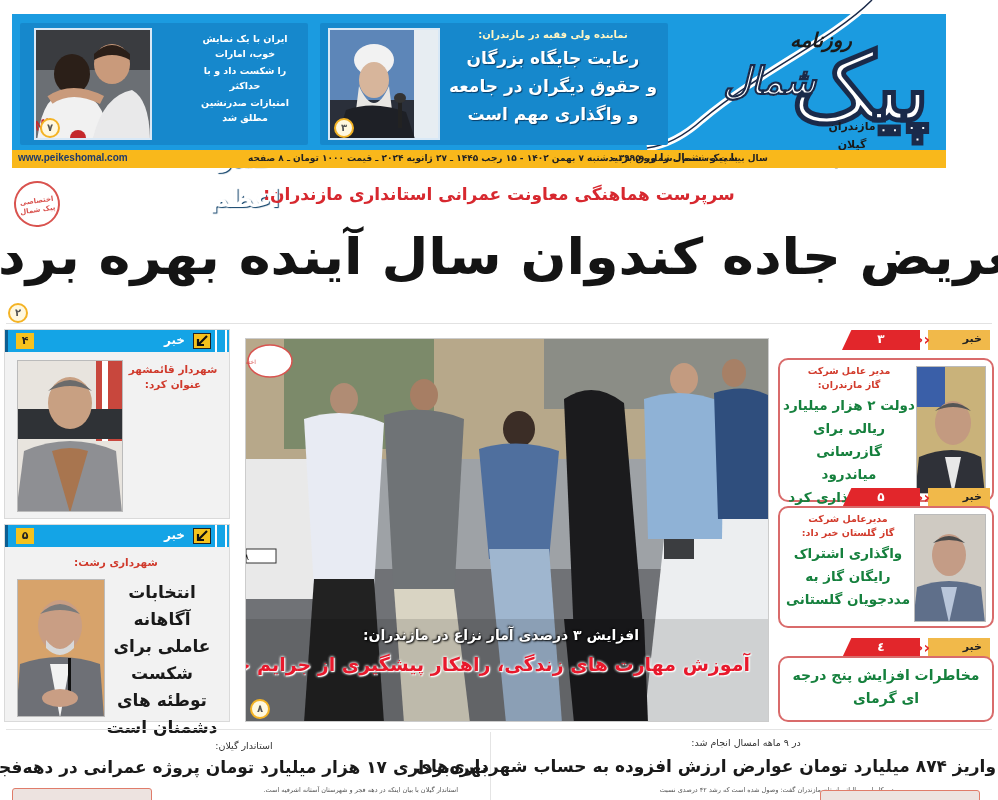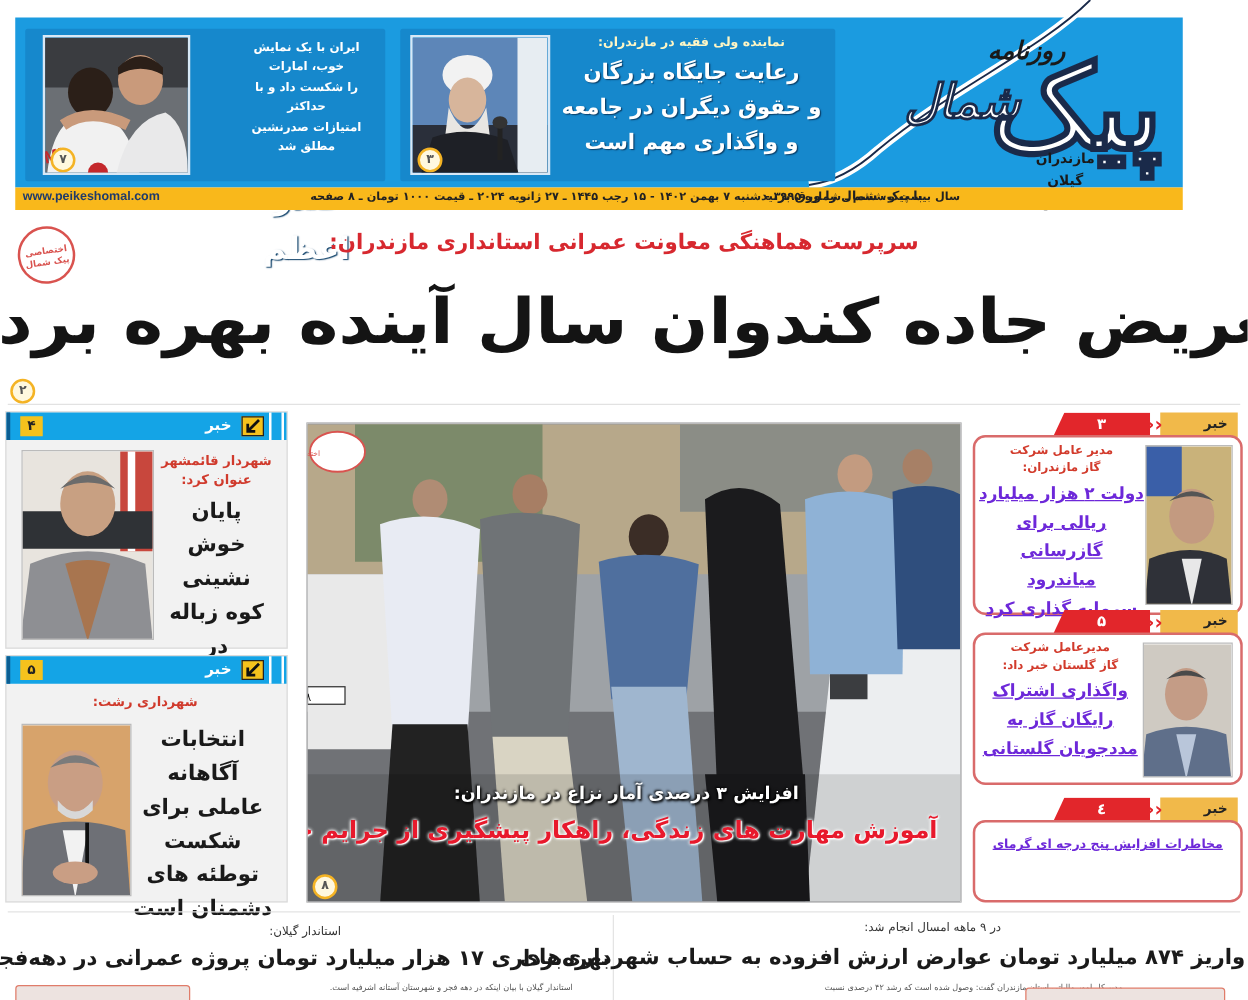--- a/index.html
+++ b/index.html
@@ -66,21 +66,21 @@
   
   .rbox { position: absolute; left: 778px; width: 216px; }
   .r-tabs { position: absolute; left: 0; top: 0; width: 100%; height: 20px; }
   .r-tab-yellow { position: absolute; right: 4px; top: 0; width: 62px; height: 20px; background: #f1b94a; }
   .r-tab-label { position: absolute; right: 8px; top: 2px; font: bold 11px "DejaVu Sans", sans-serif; color: #222; }
   .r-tab-red { position: absolute; right: 74px; top: 0; width: 78px; height: 20px; background: #e2262b; clip-path: polygon(12% 0, 100% 0, 100% 100%, 0 100%); }
   .r-tab-num { position: absolute; width: 100%; text-align: center; top: 2px; font: bold 12px "DejaVu Sans", sans-serif; color: #fff; }
   .r-chev { position: absolute; right: 64px; top: 1px; font: bold 16px "DejaVu Sans", sans-serif; color: #e2262b; line-height: 18px; }
   .r-frame { position: absolute; left: 0; top: 18px; width: 100%; border: 2px solid #d96b6b; border-radius: 10px; background: #fff; }
   .rbox-kicker { position: absolute; text-align: center; font: bold 9.5px "DejaVu Sans", sans-serif; color: #d23b2c; line-height: 14px; }
-  .rbox-title { position: absolute; text-align: center; font: bold 13.5px "DejaVu Sans", sans-serif; color: #6d28d9; line-height: 23px; text-decoration: underline; }
+  .rbox-title { position: absolute; text-align: center; font: bold 13.5px "DejaVu Sans", sans-serif; color: #15803d; line-height: 23px; }
 
   
   .bottom-rule { position: absolute; left: 6px; right: 6px; top: 729px; height: 1px; background: #e4e4e4; }
   .bottom-div { position: absolute; left: 490px; top: 732px; width: 1px; height: 68px; background: #e4e4e4; }
   .b-kicker { position: absolute; font: 9.5px "DejaVu Sans", sans-serif; color: #333; text-align: center; }
   .b-title { position: absolute; font: bold 17px "DejaVu Sans", sans-serif; color: #1a1a1a; white-space: nowrap; text-align: center; }
   .b-body { position: absolute; font: 6.5px "DejaVu Sans", sans-serif; color: #555; white-space: nowrap; }
   .b-photo { position: absolute; border: 1px solid #e07c6a; border-radius: 3px; background: #ede3e0; }
 </style>
 </head>
@@ -184,26 +184,20 @@
       <rect x="0" y="48" width="106" height="30" fill="#2f3236"></rect>
       <ellipse cx="54" cy="42" rx="22" ry="26" fill="#c8a082"></ellipse>
       <path d="M32 30 Q 54 8 76 30 Q 54 20 32 30Z" fill="#6b6b6b"></path>
       <path d="M0 152 L 8 90 Q 54 70 100 90 L 106 152 Z" fill="#8e8f93"></path>
       <path d="M36 90 L 54 152 L 72 90 Q 54 84 36 90Z" fill="#a8754f"></path>
     </svg>
   </div>
   <div class="lbox-kicker" style="right:6px; top:32px; width:100px;margin-left:48px;">
     <div>شهردار قائمشهر</div>
     <div>عنوان کرد:</div>
-  </div>
-  <div class="lbox-title" style="right:6px; top:66px; width:100px;">
-    <div>پایان</div>
-    <div>خوش نشینی</div>
-    <div>کوه زباله در</div>
-    <div>قائمشهر</div>
   </div>
 </div>
 
 <div class="lcol-box" style="top:524px; height:198px;">
   <div class="blue-bar">
     <div class="bar-num">۵</div>
     <div class="bar-label">خبر</div>
     <div class="bar-icon">
       <svg width="16" height="14" viewBox="0 0 16 14">
           <path d="M13 2 L4 11 M4 5 L4 11 L10 11" stroke="#111" stroke-width="2.2" fill="none"></path>
@@ -275,21 +269,21 @@
 <div class="rbox" style="top:330px; height:162px;">
   <div class="r-tabs">
     <div class="r-tab-yellow">
         <span class="r-tab-label">خبر</span>
       </div>
     <div class="r-chev">‹‹</div>
     <div class="r-tab-red">
         <span class="r-tab-num">۳</span>
       </div>
   </div>
-  <div class="r-frame" style="height:144px;">
+  <div class="r-frame" style="height:144px;margin-top:10px;">
     <div class="box-photo" style="right:6px; top:6px; width:70px; height:128px;">
       <svg width="70" height="128" viewBox="0 0 70 128">
         <rect width="70" height="128" fill="#c9b27a"></rect>
         <rect x="0" y="0" width="30" height="40" fill="#3a5fa8"></rect>
         <ellipse cx="38" cy="56" rx="18" ry="22" fill="#c39a80"></ellipse>
         <path d="M20 44 Q 38 28 56 44 Q 38 36 20 44Z" fill="#555"></path>
         <path d="M0 128 L 4 90 Q 38 76 66 90 L 70 128Z" fill="#2f3138"></path>
         <path d="M30 90 L 38 128 L 46 90Z" fill="#e8e8e8"></path>
       </svg>
     </div>
@@ -342,21 +336,21 @@
   <div class="r-tabs">
     <div class="r-tab-yellow">
         <span class="r-tab-label">خبر</span>
       </div>
     <div class="r-chev">‹‹</div>
     <div class="r-tab-red">
         <span class="r-tab-num">٤</span>
       </div>
   </div>
   <div class="r-frame" style="height:66px;">
-    <div class="rbox-title" style="left:2px; top:6px; width:208px; font-size:10px;">
+    <div class="rbox-title" style="left:2px; top:6px; width:208px; font-size:14px;">
       <div>مخاطرات افزایش پنج درجه ای گرمای</div>
     </div>
   </div>
 </div>
 
 <div class="bottom-rule"></div>
 <div class="bottom-div"></div>
 
 <div>
   <div class="b-kicker" style="left:496px; width:500px; top:737px;">در ۹ ماهه امسال انجام شد:</div>

